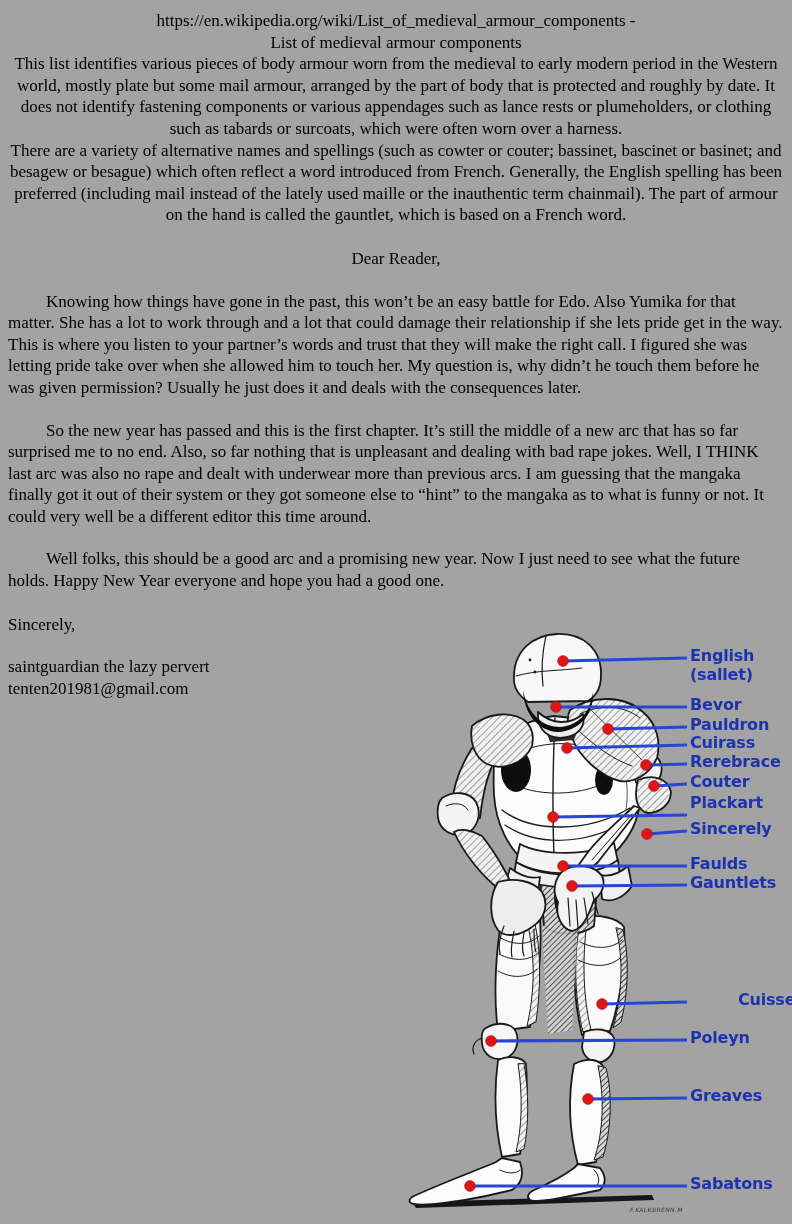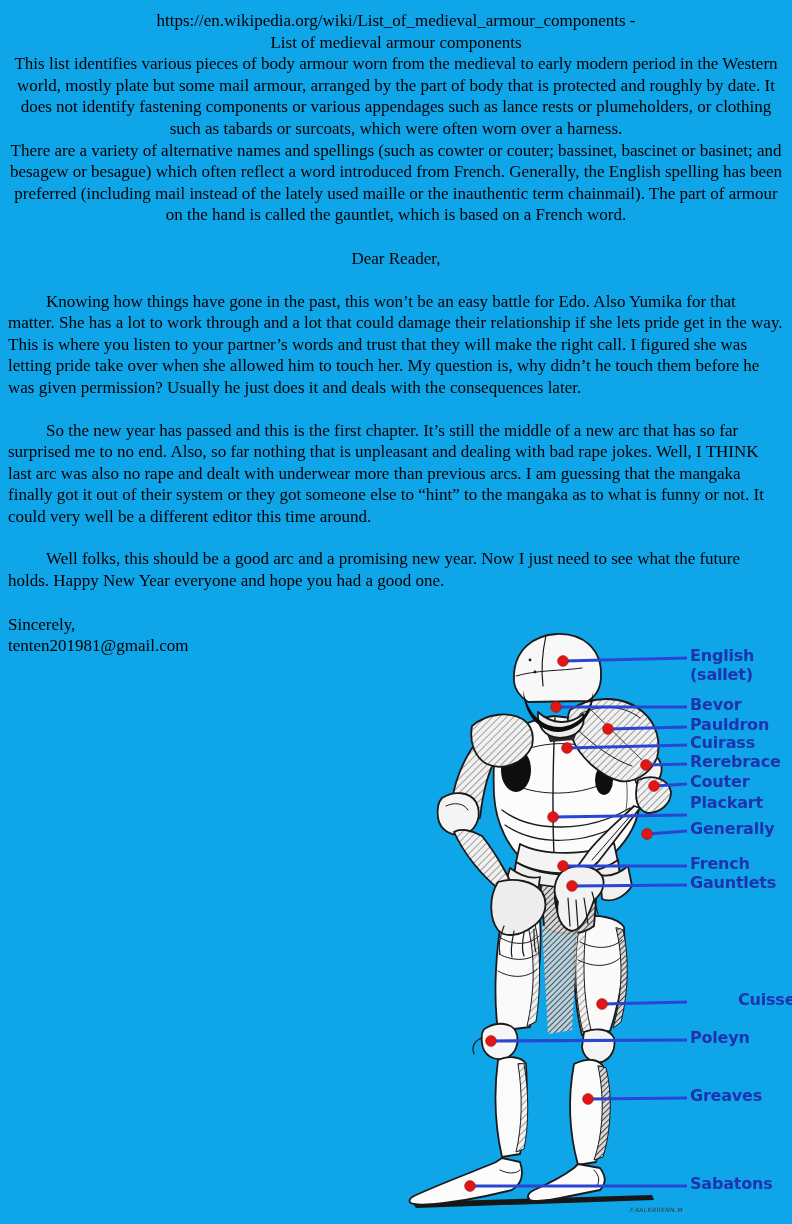--- a/index.html
+++ b/index.html
@@ -1,19 +1,19 @@
 <!DOCTYPE html>
 <html><head>
 <meta charset="utf-8">
 <style>
   html,body{margin:0;padding:0;background:#ffffff;}
   .page{
     position:relative;
     width:792px;height:1224px;
-    background:#0ea5e9;
+    background:#a3a3a3;
     font-family:"Liberation Serif",serif;
     font-size:17px;line-height:21.6px;color:#000;
     overflow:hidden;
   }
   .header{ text-align:center; padding:10px 6px 0 6px; }
   .header div{ margin:0; }
   .letter{ padding:0 8px; }
   .letter p{ margin:0; }
   .salutation{ margin-top:22px !important;text-align:center; }
   .para{ margin-top:21px !important; text-indent:38px; }
@@ -52,20 +52,21 @@
     <div>This list identifies various pieces of body armour worn from the medieval to early modern period in the Western world, mostly plate but some mail armour, arranged by the part of body that is protected and roughly by date. It does not identify fastening components or various appendages such as lance rests or plumeholders, or clothing such as tabards or surcoats, which were often worn over a harness.</div>
     <div>There are a variety of alternative names and spellings (such as cowter or couter; bassinet, bascinet or basinet; and besagew or besague) which often reflect a word introduced from French. Generally, the English spelling has been preferred (including mail instead of the lately used maille or the inauthentic term chainmail). The part of armour on the hand is called the gauntlet, which is based on a French word.</div>
   </div>
 
   <div class="letter">
     <p class="salutation">Dear Reader,</p>
     <p class="para">Knowing how things have gone in the past, this won’t be an easy battle for Edo.  Also Yumika for that matter.  She has a lot to work through and a lot that could damage their relationship if she lets pride get in the way.  This is where you listen to your partner’s words and trust that they will make the right call.  I figured she was letting pride take over when she allowed him to touch her.  My question is, why didn’t he touch them before he was given permission?  Usually he just does it and deals with the consequences later.</p>
     <p class="para">So the new year has passed and this is the first chapter.  It’s still the middle of a new arc that has so far surprised me to no end.  Also, so far nothing that is unpleasant and dealing with bad rape jokes.  Well, I THINK last arc was also no rape and dealt with underwear more than previous arcs.  I am guessing that the mangaka finally got it out of their system or they got someone else to “hint” to the mangaka as to what is funny or not.  It could very well be a different editor this time around.</p>
     <p class="para">Well folks, this should be a good arc and a promising new year.  Now I just need to see what the future holds.  Happy New Year everyone and hope you had a good one.</p>
     <p class="closing">Sincerely,</p>
+    <p class="sigblock">saintguardian the lazy pervert</p>
     <p>tenten201981@gmail.com</p>
   </div>
 
   <div class="diagram">
 
     <svg id="knight-svg" width="390" height="594" viewBox="0 0 390 594">
       <defs>
         <pattern id="hatchL" width="5" height="5" patternUnits="userSpaceOnUse" patternTransform="rotate(45)">
           <rect width="5" height="5" fill="#f1f1f1"></rect>
           <line x1="0" y1="0" x2="0" y2="5" stroke="#5a5a5a" stroke-width="1.1"></line>
@@ -224,24 +225,24 @@
         <div class="armor-label" style="top: 123px; color: rgb(28, 51, 173);">
           <div>Rerebrace</div>
         </div>
         <div class="armor-label" style="top: 143px; color: rgb(28, 51, 173);">
           <div>Couter</div>
         </div>
         <div class="armor-label" style="top: 164px; color: rgb(28, 51, 173);">
           <div>Plackart</div>
         </div>
         <div class="armor-label" style="top: 190px; color: rgb(28, 51, 173);">
-          <div>Generally</div>
+          <div>Sincerely</div>
         </div>
         <div class="armor-label" style="top: 225px; color: rgb(28, 51, 173);">
-          <div>French</div>
+          <div>Faulds</div>
         </div>
         <div class="armor-label" style="top: 244px; color: rgb(28, 51, 173);">
           <div>Gauntlets</div>
         </div>
         <div class="armor-label" style="top: 361px; color: rgb(28, 51, 173); margin-left: 48px;">
           <div>Cuisses</div>
         </div>
         <div class="armor-label" style="top: 399px; color: rgb(28, 51, 173);">
           <div>Poleyn</div>
         </div>

